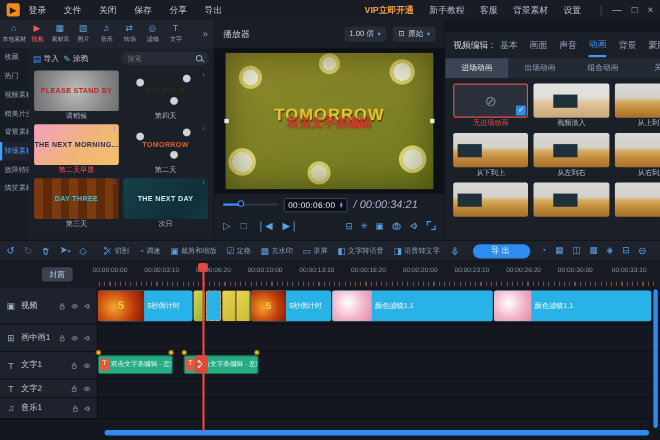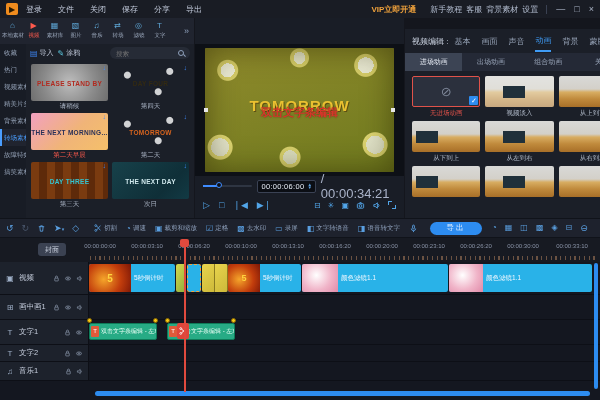--- a/index.html
+++ b/index.html
@@ -9,21 +9,21 @@
   .abs{position:absolute;}
   .flex{display:flex;align-items:center;}
   svg{display:block;}
   .svgi svg{stroke:#8a96ab;fill:none;stroke-width:1;}
   
   #topbar{left:0;top:0;width:600px;height:18px;background:#191c24;padding:0 6px;box-sizing:border-box;}
   #logo{width:12px;height:12px;background:#f08c1e;border-radius:2px;color:#2a1a00;font-size:8px;
         display:flex;align-items:center;justify-content:center;margin-right:8px;}
   .menu-item{margin-right:16px;color:#c2cadb;cursor:default;}
   #vip{color:#f0a23c;font-weight:bold;margin-left:auto;margin-right:14px;}
-  .rmenu{margin-right:4px;color:#b5bfd2;}
+  .rmenu{margin-right:14px;color:#b5bfd2;}
   .winbtn{margin-left:9px;color:#aab3c5;font-size:9px;}
   .vsep{width:1px;height:9px;background:#3a4152;margin-left:4px;}
   
   #leftpanel{left:0;top:18px;width:194px;height:200px;background:#1b1f28;}
   #lp-tabs{height:26px;background:#20242f;display:flex;align-items:center;padding:0 2px;}
   .lptab{width:21px;display:flex;flex-direction:column;align-items:center;gap:1px;}
   .lptab .ic{font-size:8px;color:#5fa8d8;line-height:8px;}
   .lptab .lb{font-size:6px;color:#9aa7bb;white-space:nowrap;transform:scale(.92);}
   .lptab.active .ic,.lptab.active .lb{color:#ff5a4d;}
   #lp-more{margin-left:auto;color:#8ea0bb;font-size:9px;padding:0 3px;}
@@ -96,21 +96,21 @@
   .handle{position:absolute;width:4px;height:4px;background:#e8e8e8;top:50%;margin-top:-2px;}
   #pl-time{left:8px;right:8px;top:160px;height:16px;display:flex;align-items:center;gap:5px;}
   #minislider{width:50px;height:2px;background:#2e3542;position:relative;border-radius:1px;}
   #minislider .fill{position:absolute;left:0;top:0;height:2px;width:16px;background:#3f8cff;}
   #minislider .dot{position:absolute;left:13px;top:-3px;width:6px;height:6px;border:1.5px solid #3f8cff;
                    border-radius:50%;background:#0d1016;box-sizing:border-box;}
   #tcbox{display:flex;align-items:center;background:#0b0e14;border:1px solid #3a4254;border-radius:2px;
          padding:1px 3px;gap:3px;}
   #tc{font-size:7.5px;color:#e8eef7;letter-spacing:.3px;}
   .stepper{display:flex;flex-direction:column;line-height:3.5px;font-size:4.5px;color:#5a9fe0;}
-  #tctotal{font-size:13px;color:#aab3c9;}
+  #tctotal{font-size:10px;color:#aab3c9;font-style:italic;}
   #pl-btns{left:8px;right:8px;top:178px;height:18px;display:flex;align-items:center;}
   .pbtn{color:#52a5e8;font-size:9px;margin-right:9px;line-height:10px;}
   #pl-right{margin-left:auto;display:flex;align-items:center;gap:7px;}
   .pico{color:#52a5e8;font-size:8px;line-height:9px;}
   #fs{width:8px;height:8px;position:relative;}
   #fs::before,#fs::after{content:'';position:absolute;width:3px;height:3px;border:1px solid #52a5e8;}
   #fs::before{left:0;top:0;border-right:none;border-bottom:none;}
   #fs::after{right:0;bottom:0;border-left:none;border-top:none;}
   
   #rightpanel{left:405px;top:29px;width:229px;height:200px;background:#1b1f28;}
@@ -327,20 +327,34 @@
               <span class="mtitle">THE NEXT DAY</span>
               <span class="dl">↓</span>
             </div>
           <div class="mcap">次日</div>
         </div>
       </div>
     </div>
   </div>
 
   <div id="player" class="abs">
+    <div id="pl-header">
+      <span id="pl-title">播放器</span>
+      <div id="pl-chips">
+        <span class="chip">
+            <span>1.00 倍</span>
+            <span class="chev">▾</span>
+          </span>
+        <span class="chip">
+            <span>⊡</span>
+            <span>原始</span>
+            <span class="chev">▾</span>
+          </span>
+      </div>
+    </div>
     <div id="stage" class="abs">
       <div id="frame">
         <span id="basetext">TOMORROW</span>
         <span id="overlaytext">双击文字条编辑</span>
         <span class="handle" style="left:-1px;"></span>
         <span class="handle" style="right:-1px;"></span>
       </div>
     </div>
     <div id="pl-time" class="abs">
       <div id="minislider">

